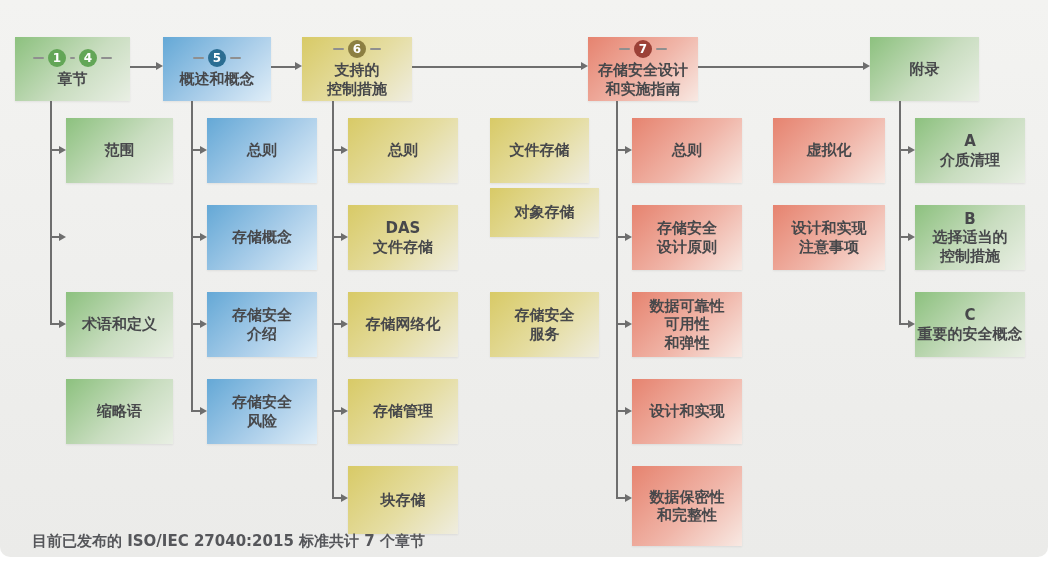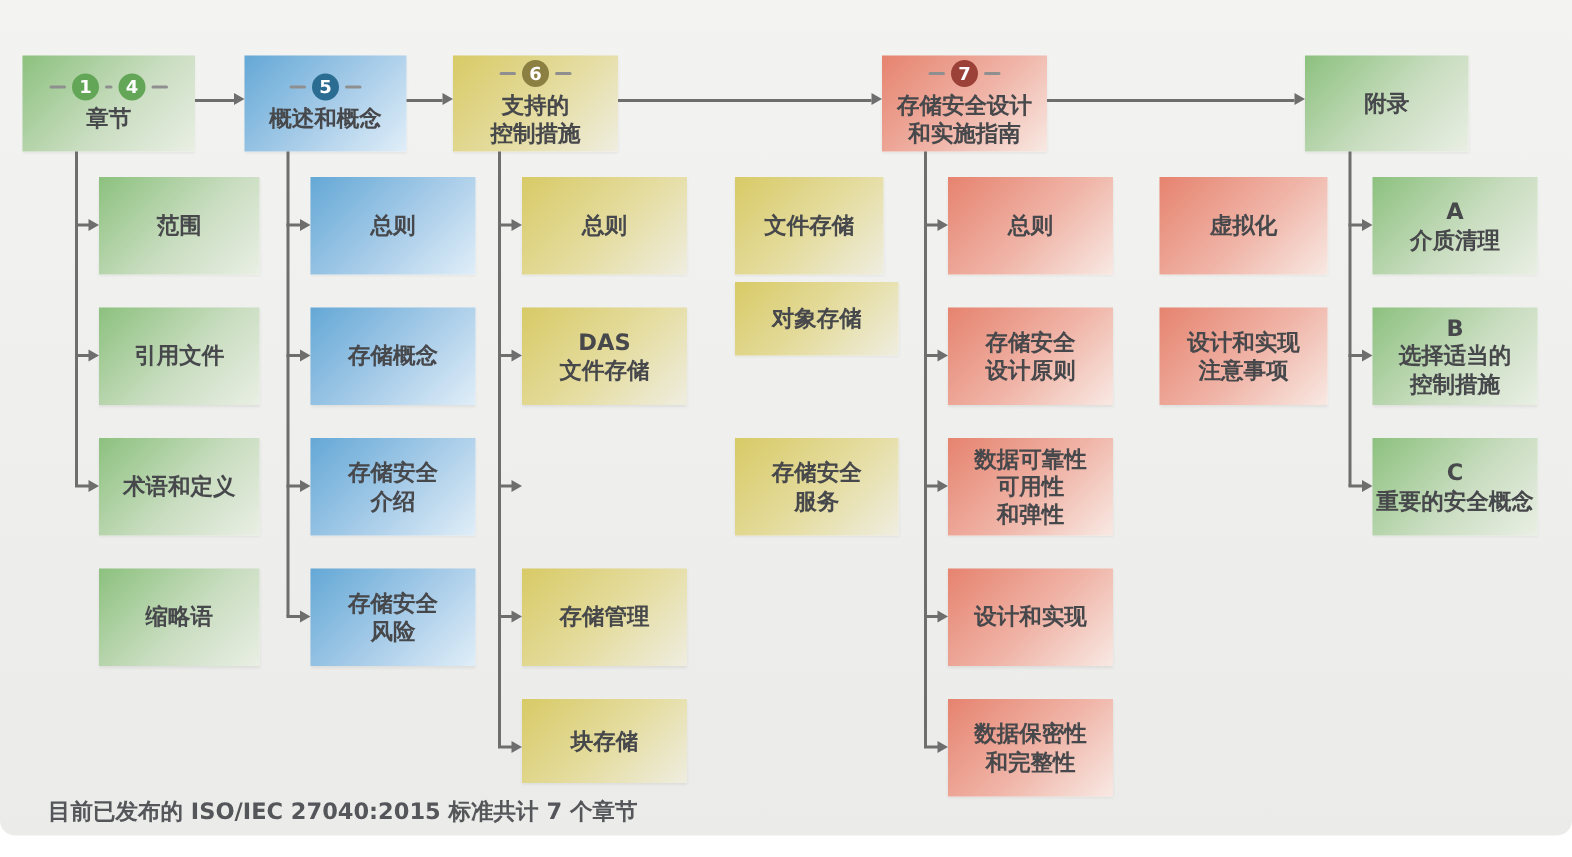--- a/index.html
+++ b/index.html
@@ -138,23 +138,20 @@
   <div class="hline" style="left:899px;top:149px;width:11px"></div>
   <div class="ah" style="left:908px;top:145.5px"></div>
   <div class="hline" style="left:899px;top:236px;width:11px"></div>
   <div class="ah" style="left:908px;top:232.5px"></div>
   <div class="hline" style="left:899px;top:323px;width:11px"></div>
   <div class="ah" style="left:908px;top:319.5px"></div>
 
   <div class="node g" style="left:66px;top:118px;width:107px;height:65px">
       <div class="lbl">范围</div>
     </div>
-  <div class="node g" style="left:66px;top:205px;width:107px;height:65px">
-      <div class="lbl">引用文件</div>
-    </div>
   <div class="node g" style="left:66px;top:292px;width:107px;height:65px">
       <div class="lbl">术语和定义</div>
     </div>
   <div class="node g" style="left:66px;top:379px;width:107px;height:65px">
       <div class="lbl">缩略语</div>
     </div>
 
   <div class="node b" style="left:207px;top:118px;width:110px;height:65px">
       <div class="lbl">总则</div>
     </div>
@@ -170,24 +167,27 @@
 风险</div>
     </div>
 
   <div class="node y" style="left:348px;top:118px;width:110px;height:65px">
       <div class="lbl">总则</div>
     </div>
   <div class="node y" style="left:348px;top:205px;width:110px;height:65px">
       <div class="lbl">DAS
 文件存储</div>
     </div>
+  <div class="node y" style="left:348px;top:292px;width:110px;height:65px">
+      <div class="lbl">存储网络化</div>
+    </div>
   <div class="node y" style="left:348px;top:379px;width:110px;height:65px">
       <div class="lbl">存储管理</div>
     </div>
-  <div class="node y" style="left:348px;top:466px;width:110px;height:56px">
+  <div class="node y" style="left:348px;top:466px;width:110px;height:68px">
       <div class="lbl">块存储</div>
     </div>
 
   <div class="node y" style="left:490px;top:118px;width:99px;height:65px">
       <div class="lbl">文件存储</div>
     </div>
   <div class="node y" style="left:490px;top:188px;width:109px;height:49px">
       <div class="lbl">对象存储</div>
     </div>
   <div class="node y" style="left:490px;top:292px;width:109px;height:65px">
@@ -203,21 +203,21 @@
 设计原则</div>
     </div>
   <div class="node r" style="left:632px;top:292px;width:110px;height:65px">
       <div class="lbl">数据可靠性
 可用性
 和弹性</div>
     </div>
   <div class="node r" style="left:632px;top:379px;width:110px;height:65px">
       <div class="lbl">设计和实现</div>
     </div>
-  <div class="node r" style="left:632px;top:466px;width:110px;height:65px">
+  <div class="node r" style="left:632px;top:466px;width:110px;height:80px">
       <div class="lbl">数据保密性
 和完整性</div>
     </div>
 
   <div class="node r" style="left:773px;top:118px;width:112px;height:65px">
       <div class="lbl">虚拟化</div>
     </div>
   <div class="node r" style="left:773px;top:205px;width:112px;height:65px">
       <div class="lbl">设计和实现
 注意事项</div>

